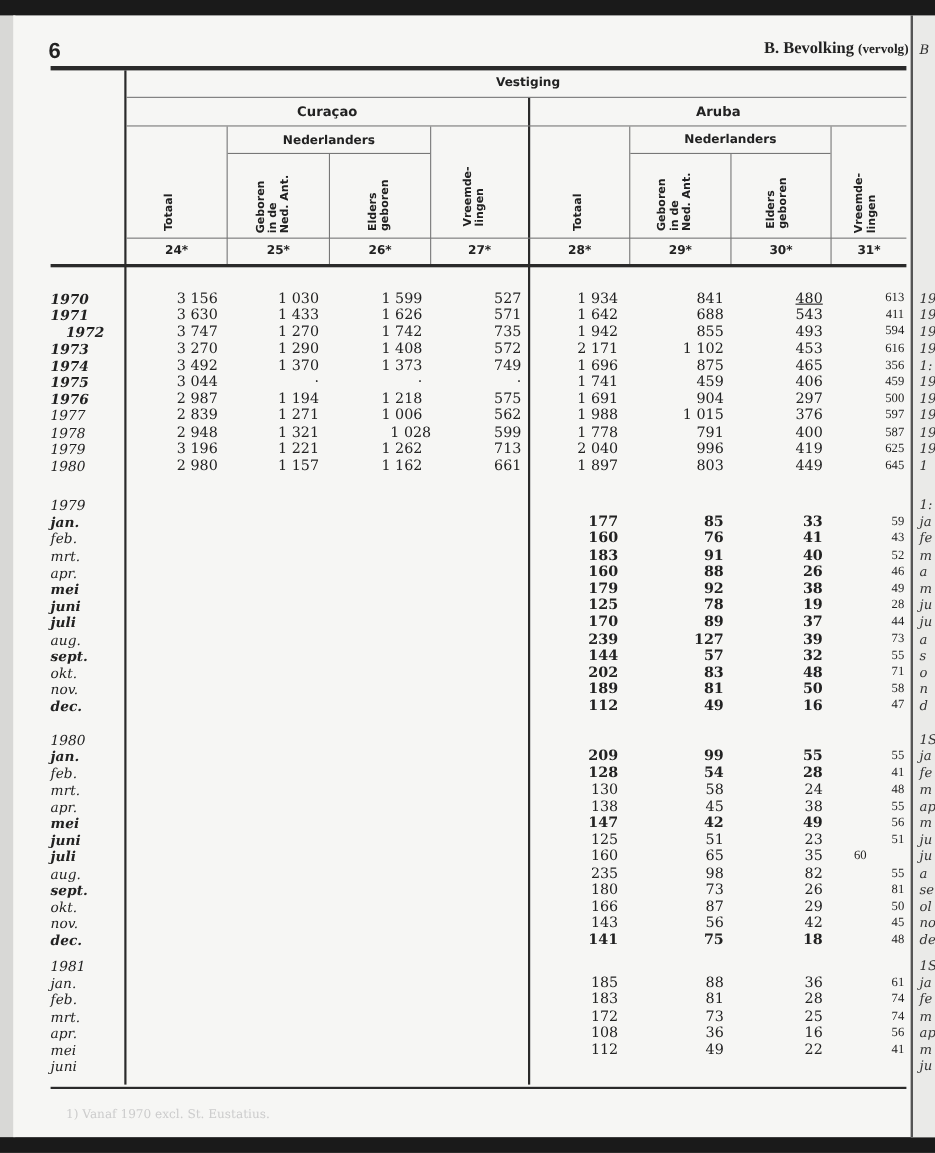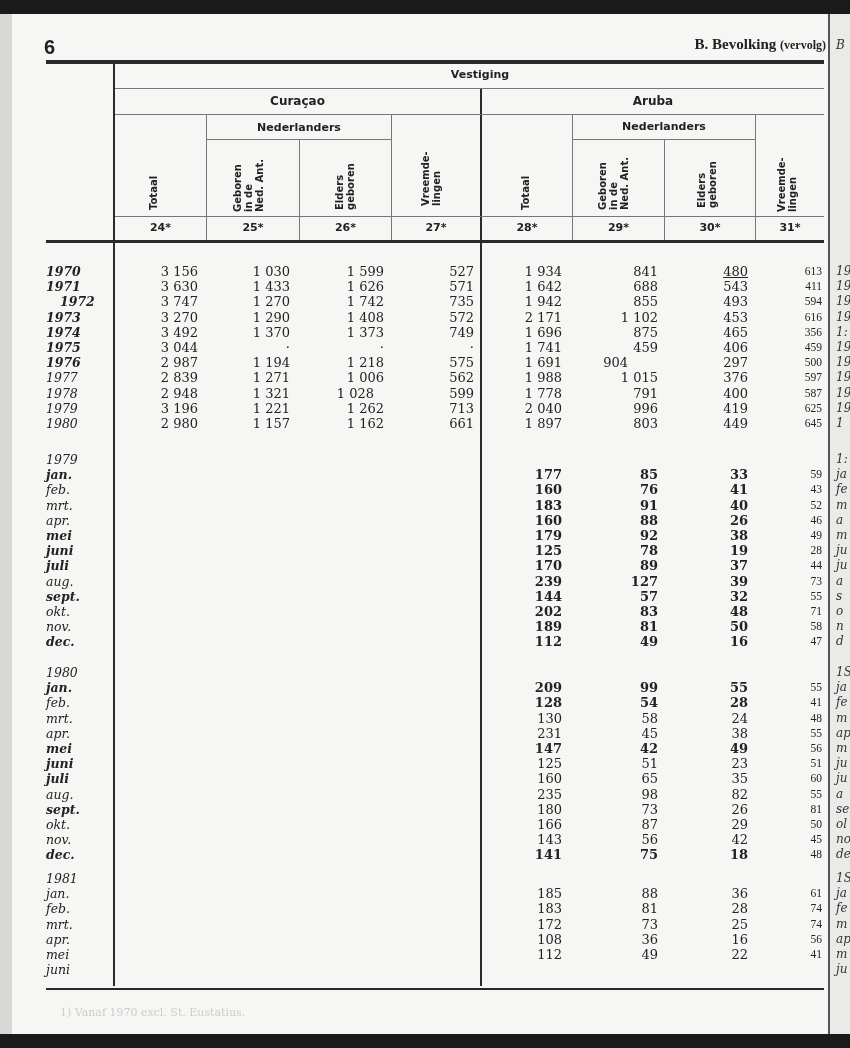--- a/index.html
+++ b/index.html
@@ -153,36 +153,36 @@
     <div class="cell" style="top: 340px; left: 482px; width: 80px;">1 741</div>
     <div class="cell" style="top: 340px; left: 578px; width: 80px;">459</div>
     <div class="cell" style="top: 340px; left: 668px; width: 80px;">406</div>
     <div class="cell narrow" style="top: 340px; left: 742px; width: 80px;">459</div>
     <div class="rowlbl bold" style="top: 355.2px;">1976</div>
     <div class="cell" style="top: 355.2px; left: 118px; width: 80px;">2 987</div>
     <div class="cell" style="top: 355.2px; left: 210px; width: 80px;">1 194</div>
     <div class="cell" style="top: 355.2px; left: 304px; width: 80px;">1 218</div>
     <div class="cell" style="top: 355.2px; left: 394px; width: 80px;">575</div>
     <div class="cell" style="top: 355.2px; left: 482px; width: 80px;">1 691</div>
-    <div class="cell" style="top: 355.2px; left: 548px; width: 80px;">904</div>
+    <div class="cell" style="top: 355.2px; left: 578px; width: 80px;">904</div>
     <div class="cell" style="top: 355.2px; left: 668px; width: 80px;">297</div>
     <div class="cell narrow" style="top: 355.2px; left: 742px; width: 80px;">500</div>
     <div class="rowlbl" style="top: 370.4px;">1977</div>
     <div class="cell" style="top: 370.4px; left: 118px; width: 80px;">2 839</div>
     <div class="cell" style="top: 370.4px; left: 210px; width: 80px;">1 271</div>
     <div class="cell" style="top: 370.4px; left: 304px; width: 80px;">1 006</div>
     <div class="cell" style="top: 370.4px; left: 394px; width: 80px;">562</div>
     <div class="cell" style="top: 370.4px; left: 482px; width: 80px;">1 988</div>
     <div class="cell" style="top: 370.4px; left: 578px; width: 80px;">1 015</div>
     <div class="cell" style="top: 370.4px; left: 668px; width: 80px;">376</div>
     <div class="cell narrow" style="top: 370.4px; left: 742px; width: 80px;">597</div>
     <div class="rowlbl" style="top: 385.6px;">1978</div>
     <div class="cell" style="top: 385.6px; left: 118px; width: 80px;">2 948</div>
     <div class="cell" style="top: 385.6px; left: 210px; width: 80px;">1 321</div>
-    <div class="cell" style="top: 385.6px; left: 294px; width: 80px;">1 028</div>
+    <div class="cell" style="top: 385.6px; left: 312px; width: 80px;">1 028</div>
     <div class="cell" style="top: 385.6px; left: 394px; width: 80px;">599</div>
     <div class="cell" style="top: 385.6px; left: 482px; width: 80px;">1 778</div>
     <div class="cell" style="top: 385.6px; left: 578px; width: 80px;">791</div>
     <div class="cell" style="top: 385.6px; left: 668px; width: 80px;">400</div>
     <div class="cell narrow" style="top: 385.6px; left: 742px; width: 80px;">587</div>
     <div class="rowlbl" style="top: 400.8px;">1979</div>
     <div class="cell" style="top: 400.8px; left: 118px; width: 80px;">3 196</div>
     <div class="cell" style="top: 400.8px; left: 210px; width: 80px;">1 221</div>
     <div class="cell" style="top: 400.8px; left: 304px; width: 80px;">1 262</div>
     <div class="cell" style="top: 400.8px; left: 394px; width: 80px;">713</div>
@@ -270,39 +270,39 @@
     <div class="cell bold" style="top: 695.4px; left: 482px; width: 80px;">128</div>
     <div class="cell bold" style="top: 695.4px; left: 578px; width: 80px;">54</div>
     <div class="cell bold" style="top: 695.4px; left: 668px; width: 80px;">28</div>
     <div class="cell narrow" style="top: 695.4px; left: 742px; width: 80px;">41</div>
     <div class="rowlbl" style="top: 710.6px;">mrt.</div>
     <div class="cell" style="top: 710.6px; left: 482px; width: 80px;">130</div>
     <div class="cell" style="top: 710.6px; left: 578px; width: 80px;">58</div>
     <div class="cell" style="top: 710.6px; left: 668px; width: 80px;">24</div>
     <div class="cell narrow" style="top: 710.6px; left: 742px; width: 80px;">48</div>
     <div class="rowlbl" style="top: 725.8px;">apr.</div>
-    <div class="cell" style="top: 725.8px; left: 482px; width: 80px;">231</div>
+    <div class="cell" style="top: 725.8px; left: 482px; width: 80px;">138</div>
     <div class="cell" style="top: 725.8px; left: 578px; width: 80px;">45</div>
     <div class="cell" style="top: 725.8px; left: 668px; width: 80px;">38</div>
     <div class="cell narrow" style="top: 725.8px; left: 742px; width: 80px;">55</div>
     <div class="rowlbl bold" style="top: 741px;">mei</div>
     <div class="cell bold" style="top: 741px; left: 482px; width: 80px;">147</div>
     <div class="cell bold" style="top: 741px; left: 578px; width: 80px;">42</div>
     <div class="cell bold" style="top: 741px; left: 668px; width: 80px;">49</div>
     <div class="cell narrow" style="top: 741px; left: 742px; width: 80px;">56</div>
     <div class="rowlbl bold" style="top: 756.2px;">juni</div>
     <div class="cell" style="top: 756.2px; left: 482px; width: 80px;">125</div>
     <div class="cell" style="top: 756.2px; left: 578px; width: 80px;">51</div>
     <div class="cell" style="top: 756.2px; left: 668px; width: 80px;">23</div>
     <div class="cell narrow" style="top: 756.2px; left: 742px; width: 80px;">51</div>
     <div class="rowlbl bold" style="top: 771.4px;">juli</div>
     <div class="cell" style="top: 771.4px; left: 482px; width: 80px;">160</div>
     <div class="cell" style="top: 771.4px; left: 578px; width: 80px;">65</div>
     <div class="cell" style="top: 771.4px; left: 668px; width: 80px;">35</div>
-    <div class="cell narrow" style="top: 771.4px; left: 742px; width: 80px;">60</div>
+    <div class="cell narrow" style="top: 771.4px; left: 742px; width: 80px; text-align: center;">60</div>
     <div class="rowlbl" style="top: 786.6px;">aug.</div>
     <div class="cell" style="top: 786.6px; left: 482px; width: 80px;">235</div>
     <div class="cell" style="top: 786.6px; left: 578px; width: 80px;">98</div>
     <div class="cell" style="top: 786.6px; left: 668px; width: 80px;">82</div>
     <div class="cell narrow" style="top: 786.6px; left: 742px; width: 80px;">55</div>
     <div class="rowlbl bold" style="top: 801.8px;">sept.</div>
     <div class="cell" style="top: 801.8px; left: 482px; width: 80px;">180</div>
     <div class="cell" style="top: 801.8px; left: 578px; width: 80px;">73</div>
     <div class="cell" style="top: 801.8px; left: 668px; width: 80px;">26</div>
     <div class="cell narrow" style="top: 801.8px; left: 742px; width: 80px;">81</div>

